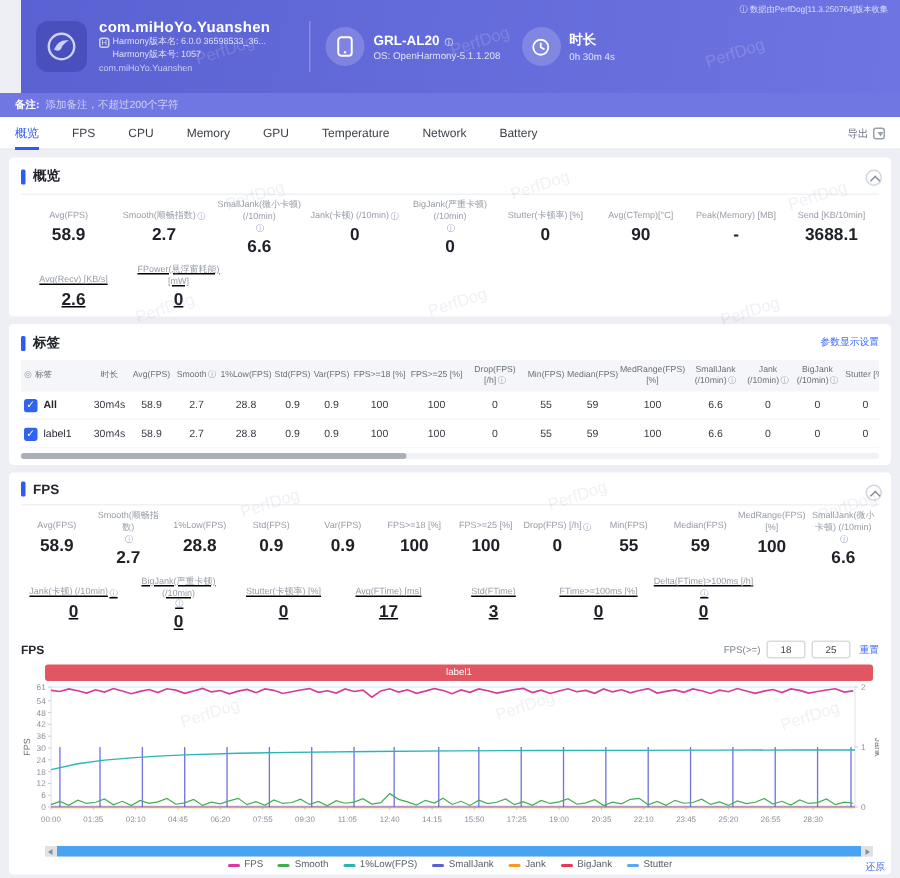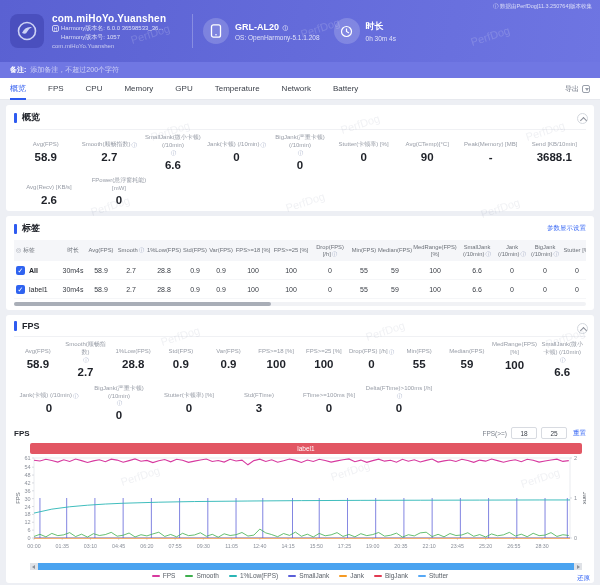--- a/index.html
+++ b/index.html
@@ -1,21 +1,21 @@
 <!DOCTYPE html>
 <html><head>
 <meta charset="utf-8">
 <style>
   * { margin:0; padding:0; box-sizing:border-box; }
   html,body { width:600px; height:585px; overflow:hidden; background:#edeff4;
     font-family:"Liberation Sans", sans-serif; position:relative; }
 
   
   .hdr { height:62px; background:linear-gradient(100deg,#5a61d2,#6e75e2);
-    display:flex; align-items:center; padding:0 10px; position:relative; color:#fff; }
+    display:flex; align-items:center; padding:0 10px; position:relative; color:#fff;margin-left:14px; }
   .app-ic { width:34px; height:34px; border-radius:8px; background:#4a4fbe;
     display:flex; align-items:center; justify-content:center; flex:0 0 auto; }
   .app-info { margin-left:8px; width:130px; }
   .app-title { font-size:10px; font-weight:bold; letter-spacing:.2px; }
   .app-sub { font-size:6px; color:rgba(255,255,255,.78); line-height:1.45; display:flex; }
   .h-ic { display:inline-block; width:7px; height:7px; border:1px solid rgba(255,255,255,.7);
     border-radius:2px; font-size:5px; line-height:6px; text-align:center; margin-right:2px; flex:0 0 auto; margin-top:1px;}
   .app-pkg { font-size:6px; color:rgba(255,255,255,.65); margin-top:2px; }
   .vdiv { width:1px; height:34px; background:rgba(255,255,255,.25); margin:0 10px; }
   .hblk { display:flex; align-items:center; margin-right:14px; }
@@ -48,21 +48,21 @@
   .sec-txt { font-size:9px; font-weight:bold; color:#23262d; }
   .sec-div { height:1px; background:#f0f1f4; margin:5px 0 4px 0; }
   .collapse { position:absolute; right:6px; top:8px; width:11px; height:11px;
     border:1px solid #d4d8de; border-radius:50%; }
   .collapse::after { content:''; position:absolute; left:3px; top:4px; width:4px; height:4px;
     border-left:1px solid #8a8f99; border-top:1px solid #8a8f99; transform:rotate(45deg); }
 
   
   .mrow { display:flex; margin-top:4px; }
   .mrow.spread .metric { flex:1 1 0; }
-  .mrow.packed .metric { width:70px; flex:0 0 auto; }
+  .mrow.packed .metric { width:70px; flex:0 0 auto;text-decoration:underline; }
   .metric { text-align:center; padding:0 1px; }
   .mlabel { font-size:6px; color:#979ca6; line-height:1.3; min-height:15px;
     display:flex; align-items:flex-end; justify-content:center; flex-wrap:wrap; }
   .mvalue { font-size:11.5px; font-weight:bold; color:#1e2128; margin-top:2px; }
   .info { color:#9aa4c0; font-size:5.5px; margin-left:1px; }
 
   
   .lbl-head { display:flex; align-items:center; justify-content:space-between; }
   .link { font-size:6.5px; color:#3f6df5; cursor:pointer; }
   .tbl { margin-top:5px; width:572px; overflow:hidden; }
@@ -380,20 +380,24 @@
         <div class="mlabel">Jank(卡顿) (/10min)<span class="info">ⓘ</span></div>
         <div class="mvalue">0</div>
       </div>
       <div class="metric">
         <div class="mlabel">BigJank(严重卡顿) (/10min)<span class="info">ⓘ</span></div>
         <div class="mvalue">0</div>
       </div>
       <div class="metric">
         <div class="mlabel">Stutter(卡顿率) [%]</div>
         <div class="mvalue">0</div>
+      </div>
+      <div class="metric">
+        <div class="mlabel">Avg(FTime) [ms]</div>
+        <div class="mvalue">17</div>
       </div>
       <div class="metric">
         <div class="mlabel">Std(FTime)</div>
         <div class="mvalue">3</div>
       </div>
       <div class="metric">
         <div class="mlabel">FTime&gt;=100ms [%]</div>
         <div class="mvalue">0</div>
       </div>
       <div class="metric">

